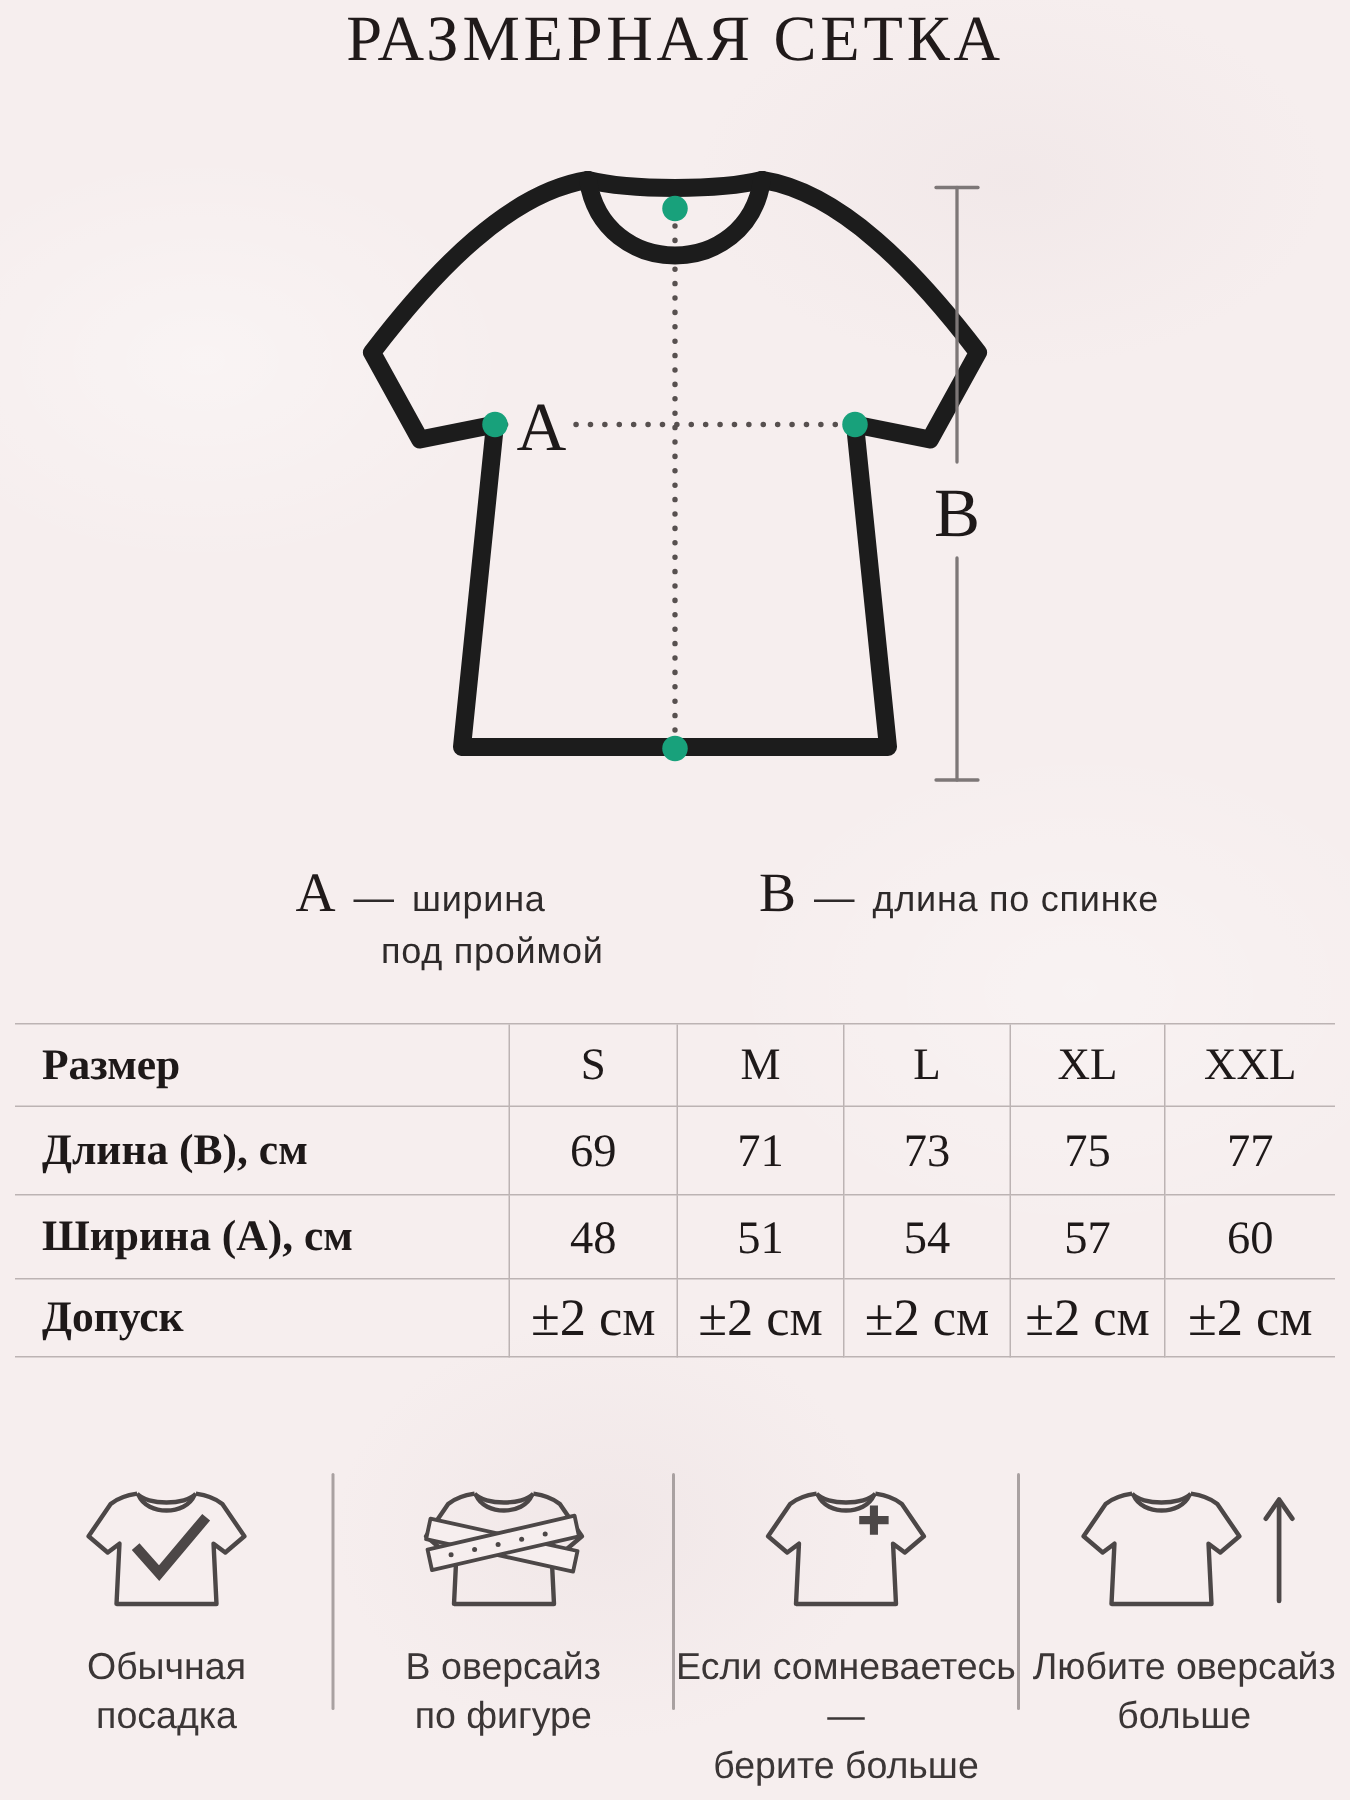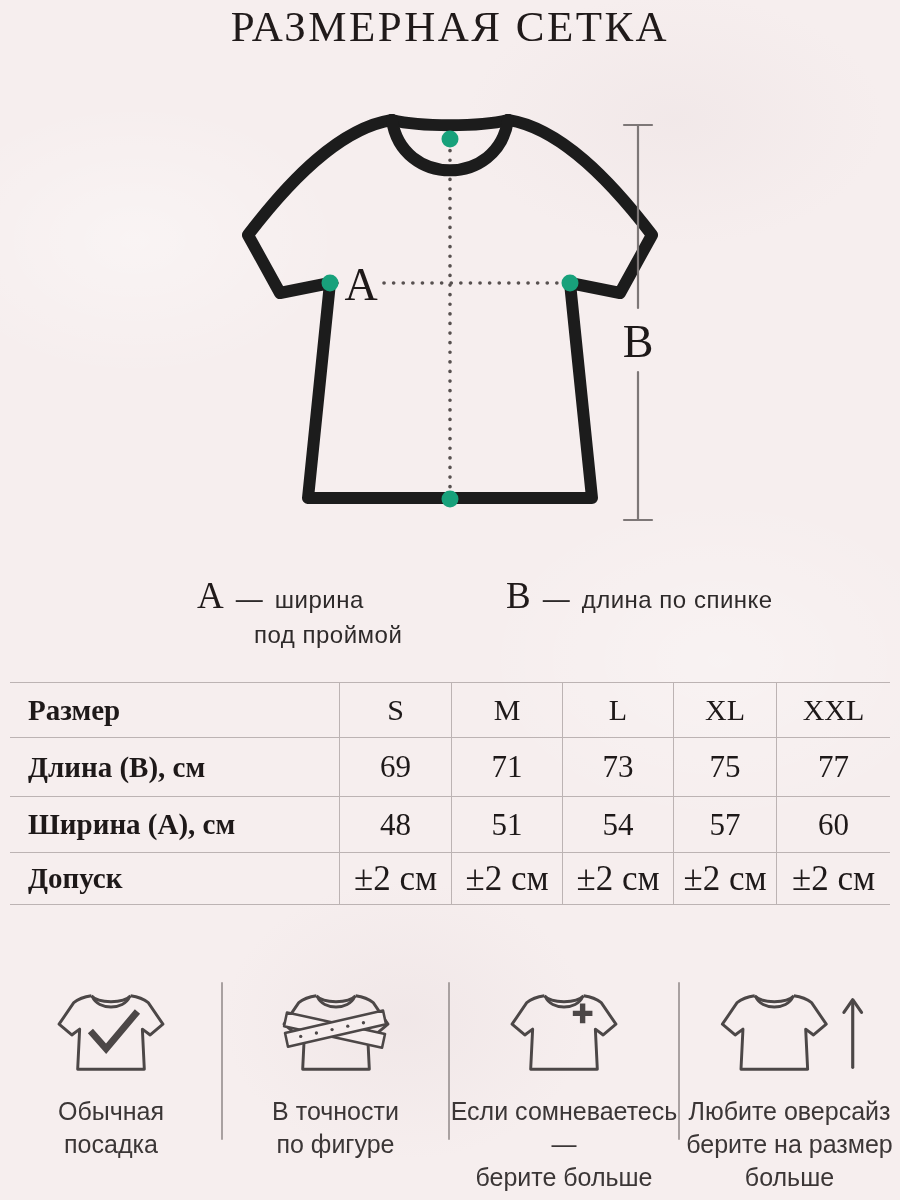--- a/index.html
+++ b/index.html
@@ -204,21 +204,21 @@
           <g fill="#4c4747">
             <circle cx="24" cy="52.5" r="1.7"></circle>
             <circle cx="40" cy="49" r="1.7"></circle>
             <circle cx="56" cy="45.5" r="1.7"></circle>
             <circle cx="72" cy="42" r="1.7"></circle>
             <circle cx="88" cy="38.5" r="1.7"></circle>
           </g>
         </svg>
       </div>
       <div class="fit-caption">
-        <div>В точности</div>
+        <div>В оверсайз</div>
         <div>по фигуре</div>
       </div>
     </div>
 
     <div class="fit-cell cell-2">
       <div class="icon-wrap">
         <svg width="118" height="98" viewBox="0 0 120 100">
           <g fill="none" stroke="#4c4747" stroke-width="3" stroke-linejoin="round">
             <path d="M 40,11 C 33,12 27,14 22,18 L 7,40 L 20,51 L 28,45 L 26,86 L 94,86 L 92,45 L 100,51 L 113,40 L 98,18 C 93,14 87,12 80,11"></path>
             <path d="M 40,11 C 47,19 73,19 80,11"></path>
@@ -243,19 +243,18 @@
             <path d="M 41,12 C 47,26 73,26 79,12"></path>
           </g>
           <g fill="none" stroke="#4c4747" stroke-width="3.2" stroke-linecap="round" stroke-linejoin="round">
             <path d="M 140,84 L 140,17"></path>
             <path d="M 131,28 L 140,15 L 149,28"></path>
           </g>
         </svg>
       </div>
       <div class="fit-caption">
         <div>Любите оверсайз</div>
-        <div>берите на размер</div>
         <div>больше</div>
       </div>
     </div>
   </div>
 
 </div>
 
 </body></html>

